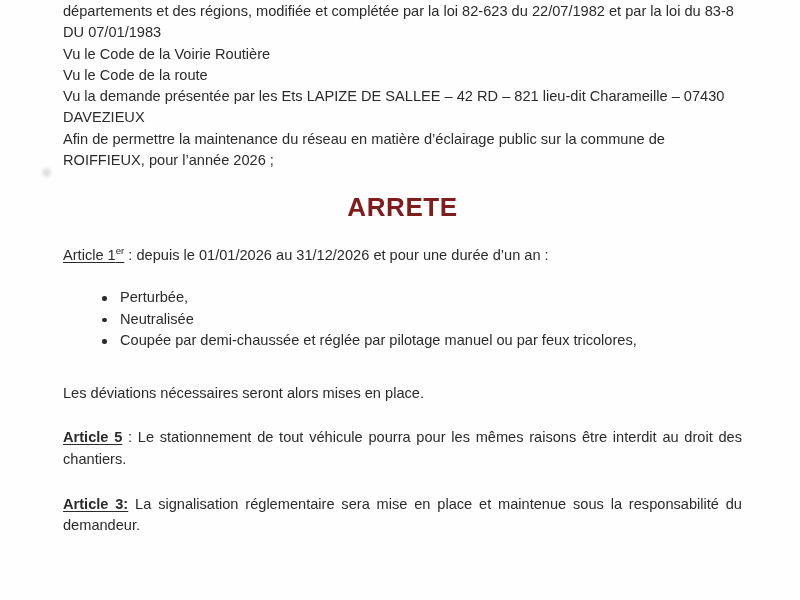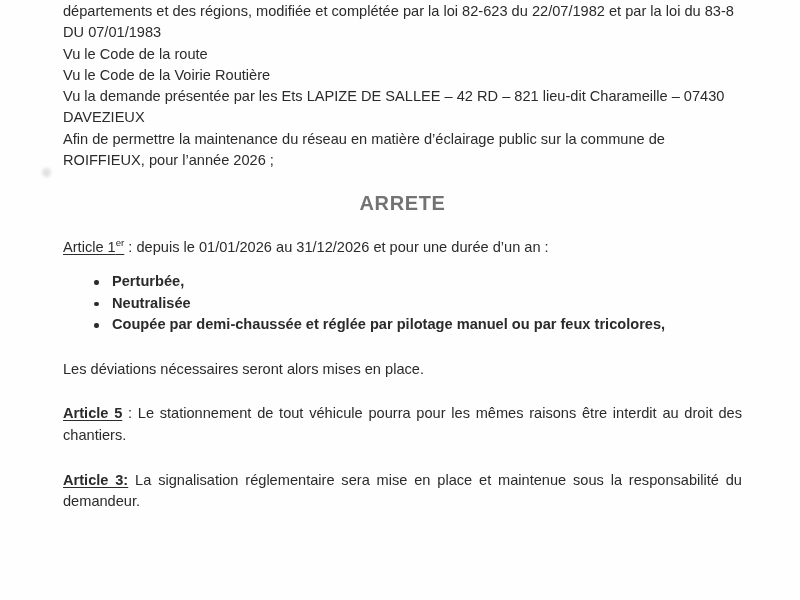--- a/index.html
+++ b/index.html
@@ -41,48 +41,47 @@
     padding-top: 1px;
     font-size: 14.6px;
     line-height: 21.3px;
     text-align: left;
   }
   .preamble .ln { display: block; white-space: normal; }
   .heading {
     margin: 0;
     padding-top: 21px;
     text-align: center;
-    font-size: 20px;
+    font-size: 26px;
     font-weight: bold;
     letter-spacing: .6px;
-    color: #737373;
+    color: #7f1d1d;
   }
   .article-lead {
     margin: 0;
     padding-top: 22px;
     font-size: 14.6px;
     line-height: 21px;
     font-weight: normal;
   }
   .u { text-decoration: underline; text-underline-offset: 2px; }
   sup { font-size: .66em; vertical-align: super; line-height: 0; }
   .para {
     margin: 0;
     padding-top: 4px;
     font-size: 14.6px;
     line-height: 21.6px;
     text-align: justify;
   }
   .para.gap { padding-top: 23px; }
   .para.tight { padding-top: 2px; }
   .bullets {
-    margin: 0;
+    margin: 8px;
     padding: 13px 0 0 0;
     list-style: none;
-    font-weight: bold;
   }
   .bullets li {
     position: relative;
     padding-left: 49px;
     font-size: 14.6px;
     line-height: 21.5px;
   }
   .bullets li::before {
     content: "";
     position: absolute;
@@ -98,22 +97,22 @@
 </style>
 </head>
 <body>
 
 <div class="page">
 
   <div class="scan-smudge"></div>
 
   <div class="preamble">
     <span class="ln">départements et des régions, modifiée et complétée par la loi 82-623 du 22/07/1982 et par la loi du 83-8 DU 07/01/1983</span>
+    <span class="ln">Vu le Code de la Voirie Routière</span>
     <span class="ln">Vu le Code de la route</span>
-    <span class="ln">Vu le Code de la Voirie Routière</span>
     <span class="ln">Vu la demande présentée par les Ets LAPIZE DE SALLEE – 42 RD – 821 lieu-dit Charameille – 07430 DAVEZIEUX</span>
     <span class="ln">Afin de permettre la maintenance du réseau en matière d’éclairage public sur la commune de ROIFFIEUX, pour l’année 2026 ;</span>
   </div>
 
   <h1 class="heading">ARRETE</h1>
 
   <p class="article-lead">
     <span class="u"><span>Article 1</span><sup>er</sup></span><span> : depuis le 01/01/2026 au 31/12/2026 et pour une durée d’un an :</span>
   </p>
 

